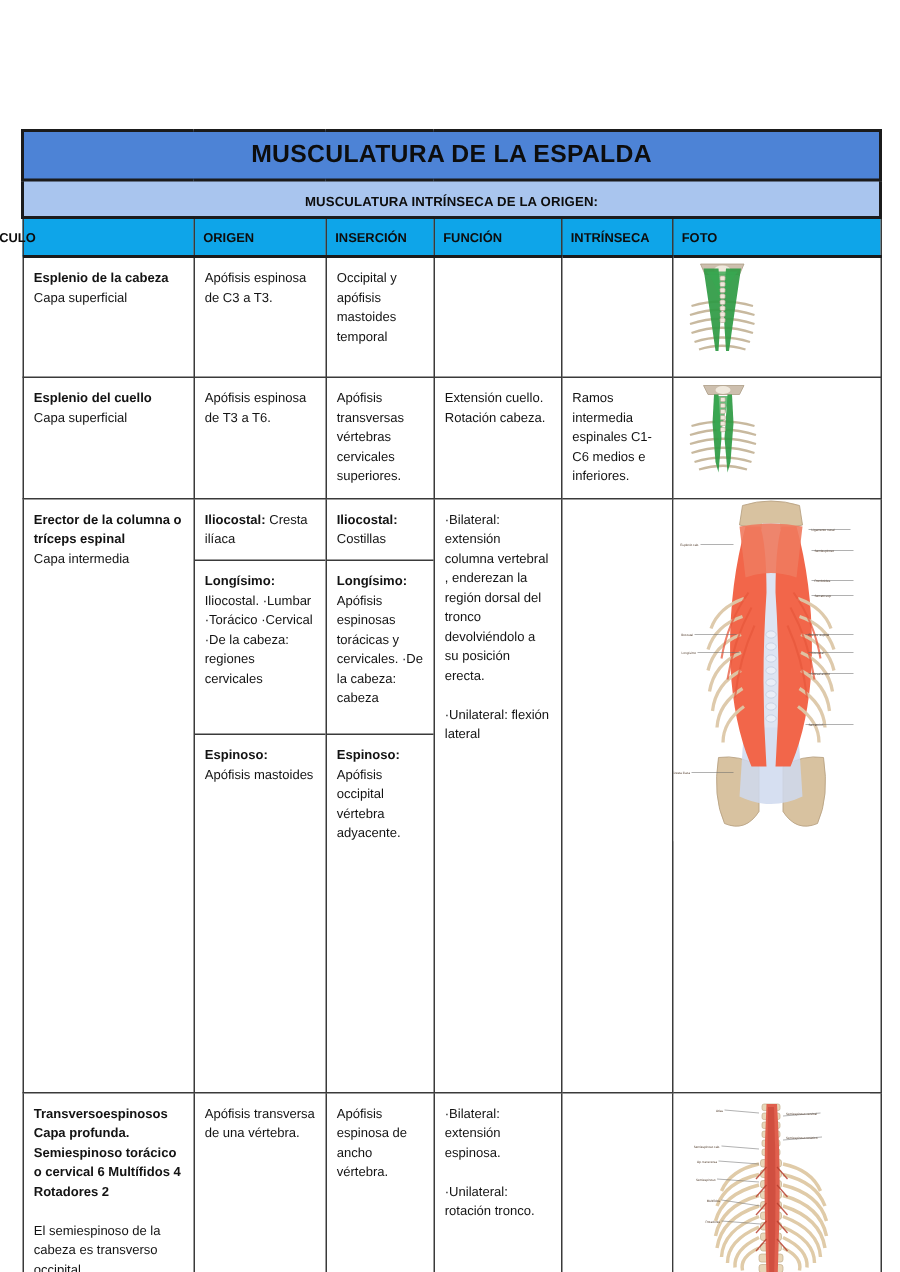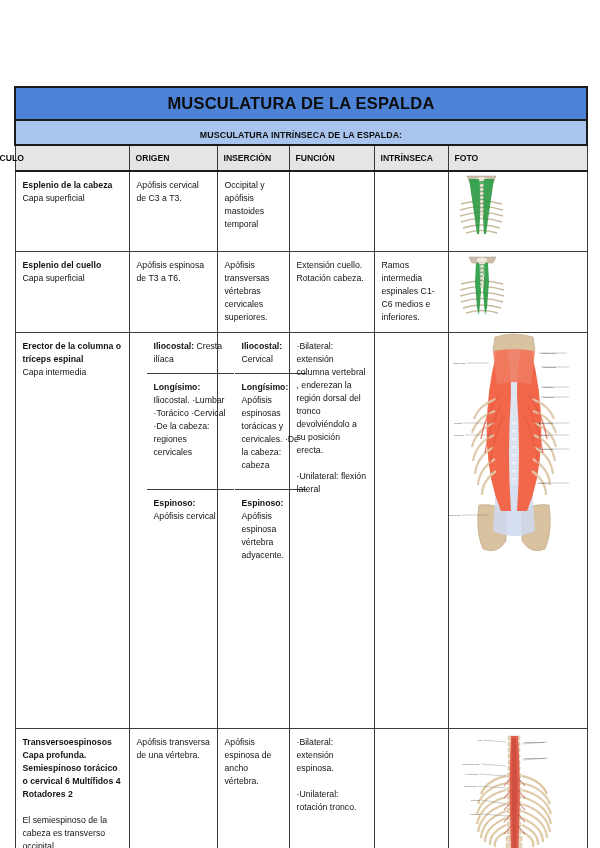--- a/index.html
+++ b/index.html
@@ -54,21 +54,21 @@
   }
   .banner-sub .t {
     font-size: 8.8px;
     font-weight: bold;
     color: #0d0d0d;
     letter-spacing: .1px;
   }
 
   
   tr.head-row td {
-    background: #e5e5e5;
+    background: #0ea5e9;
     height: 26px;
     vertical-align: middle;
     border-top: 2px solid #1b1b1b;
     border-bottom: 2px solid #1b1b1b;
   }
   tr.head-row .t {
     display: block;
     font-size: 8.6px;
     font-weight: bold;
     color: #0d0d0d;
@@ -86,21 +86,21 @@
   .cell {
     padding: 7px 6px 7px 7px;
     font-size: 8.7px;
     line-height: 1.5;
     color: #131313;
   }
   .cell p { margin: 0; }
   .cell .b { font-weight: bold; }
 
   
-  .split { width: 100%; border-collapse: collapse; table-layout: fixed; margin-left: 17px; }
+  .split { width: 100%; border-collapse: collapse; table-layout: fixed; }
   .split td {
     border: none;
     border-bottom: 1.2px solid #3a3a3a;
     padding: 0;
   }
   .split tr:last-child td { border-bottom: none; }
 
   
   tr.r1 td { height: 80px; }
   tr.r2 td { height: 81px; }
@@ -131,21 +131,21 @@
 
     <tbody>
         <tr>
       <td class="banner-main" colspan="6">
         <span class="t">MUSCULATURA DE LA ESPALDA</span>
       </td>
     </tr>
 
     <tr>
       <td class="banner-sub" colspan="6">
-        <span class="t">MUSCULATURA INTRÍNSECA DE LA ESPALDA:</span>
+        <span class="t">MUSCULATURA INTRÍNSECA DE LA ORIGEN:</span>
       </td>
     </tr>
 
     <tr class="head-row">
       <td class="col-musculo">
         <span class="t">CULO</span>
       </td>
       <td>
         <span class="t">ORIGEN</span>
       </td>
@@ -165,21 +165,21 @@
 
     <tr class="r1">
       <td>
         <div class="cell">
           <p class="b">Esplenio de la cabeza</p>
           <p>Capa superficial</p>
         </div>
       </td>
       <td>
         <div class="cell">
-              <p>Apófisis cervical de C3 a T3.</p>
+              <p>Apófisis espinosa de C3 a T3.</p>
             </div>
       </td>
       <td>
         <div class="cell">
               <p>Occipital y apófisis mastoides temporal</p>
             </div>
       </td>
       <td>
         <div class="cell">
               <p></p>
@@ -306,52 +306,52 @@
             <div class="cell">
               <p><span class="b">Longísimo:</span></p>
               <p>Iliocostal. ·Lumbar ·Torácico ·Cervical ·De la cabeza: regiones cervicales</p>
             </div>
           </td>
                 </tr>
           <tr>
                   <td>
             <div class="cell">
               <p><span class="b">Espinoso:</span></p>
-              <p>Apófisis cervical</p>
+              <p>Apófisis mastoides</p>
             </div>
           </td>
                 </tr>
         </tbody>
             </table>
       </td>
 
       <td>
         <table class="split">
           <tbody>
                 <tr>
                   <td style="height:41px">
             <div class="cell">
               <p><span class="b">Iliocostal:</span></p>
-              <p>Cervical</p>
+              <p>Costillas</p>
             </div>
           </td>
                 </tr>
           <tr>
                   <td style="height:116px">
             <div class="cell">
               <p><span class="b">Longísimo:</span></p>
               <p>Apófisis espinosas torácicas y cervicales. ·De la cabeza: cabeza</p>
             </div>
           </td>
                 </tr>
           <tr>
                   <td>
             <div class="cell">
               <p><span class="b">Espinoso:</span></p>
-              <p>Apófisis espinosa vértebra adyacente.</p>
+              <p>Apófisis occipital vértebra adyacente.</p>
             </div>
           </td>
                 </tr>
         </tbody>
             </table>
       </td>
 
       <td>
         <div class="cell">
           <p>·Bilateral: extensión columna vertebral , enderezan la región dorsal del tronco devolviéndolo a su posición erecta.</p>

